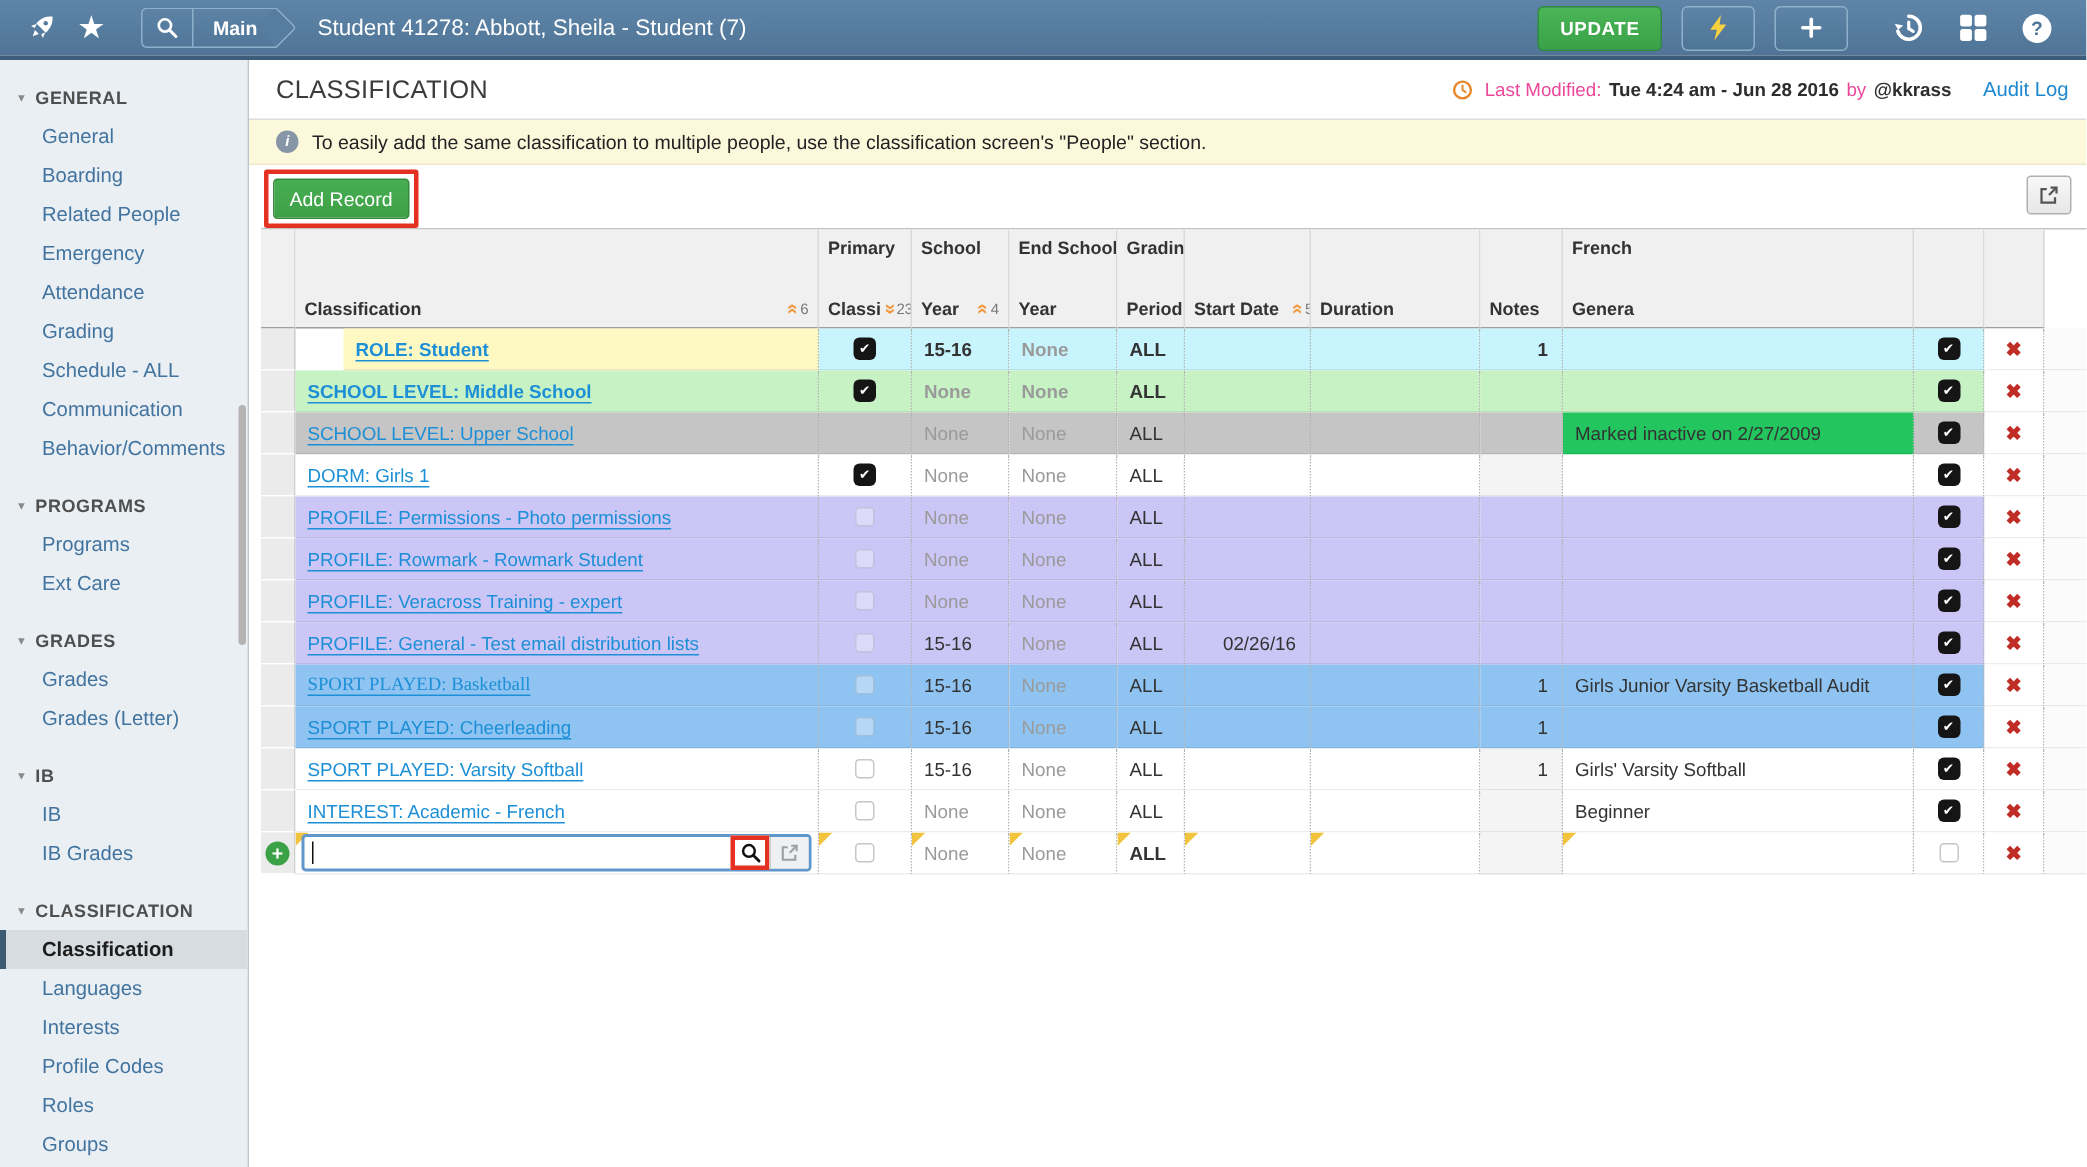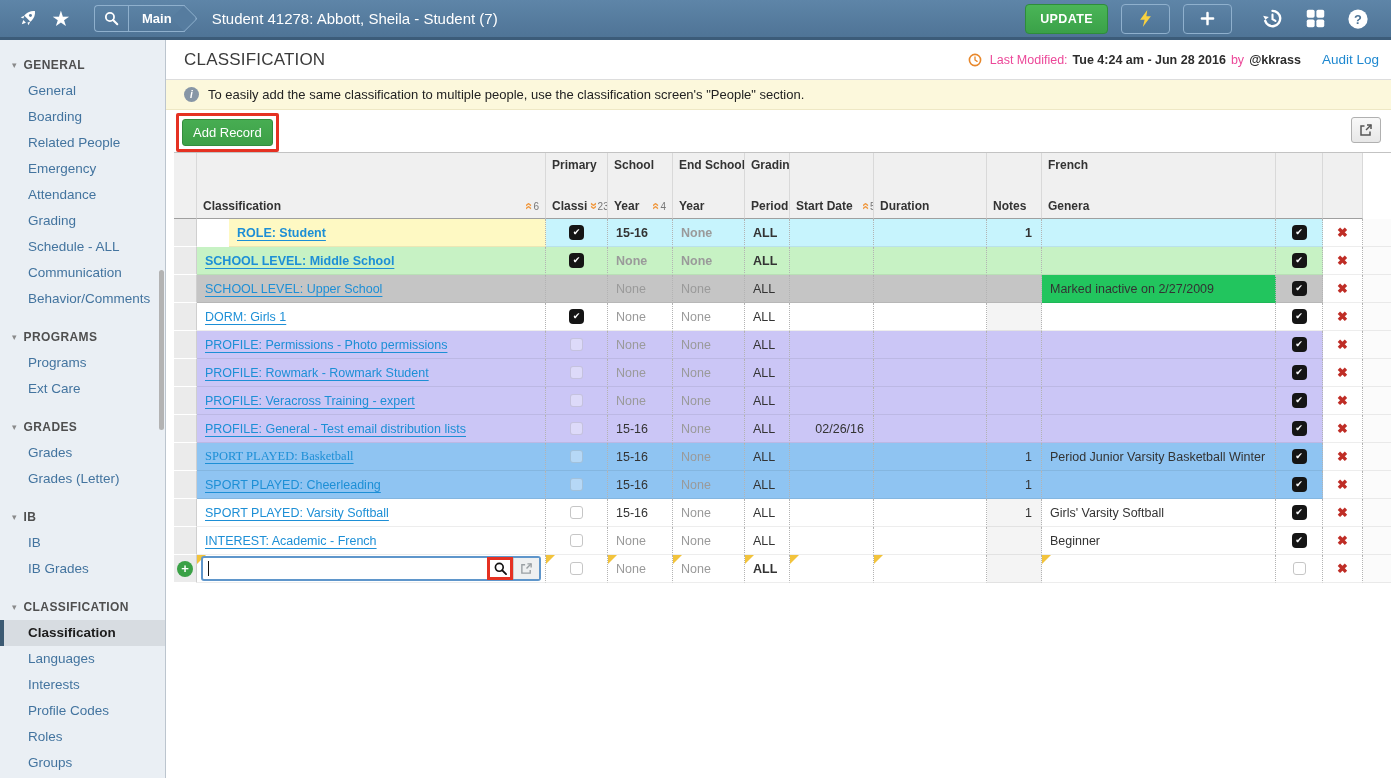--- a/index.html
+++ b/index.html
@@ -518,21 +518,21 @@
           </div>
           <div class="cell ctr" style="background: rgb(143, 196, 242);">
             <span class="cbx-faint"></span>
           </div>
           <div class="cell pl" style="background: rgb(143, 196, 242);">15-16</div>
           <div class="cell pl val-none" style="background: rgb(143, 196, 242);">None</div>
           <div class="cell pl" style="background: rgb(143, 196, 242);">ALL</div>
           <div class="cell rgt" style="background: rgb(143, 196, 242);"></div>
           <div class="cell rgt" style="background: rgb(143, 196, 242);"></div>
           <div class="cell rgt" style="background: rgb(143, 196, 242);">1</div>
-          <div class="cell pl" style="background: rgb(143, 196, 242);">Period Junior Varsity Basketball Winter</div>
+          <div class="cell pl" style="background: rgb(143, 196, 242);">Girls Junior Varsity Basketball Audit</div>
           <div class="cell ctr" style="background: rgb(143, 196, 242);">
             <span class="cbx-on">✔</span>
           </div>
           <div class="cell xcol">
             <span class="xdel">✖</span>
           </div>
           <div class="cell spacer"></div>
           <div class="cell gut"></div>
           <div class="cell pl" style="background: rgb(143, 196, 242);">
             <span class="lnk">SPORT PLAYED: Cheerleading</span>

